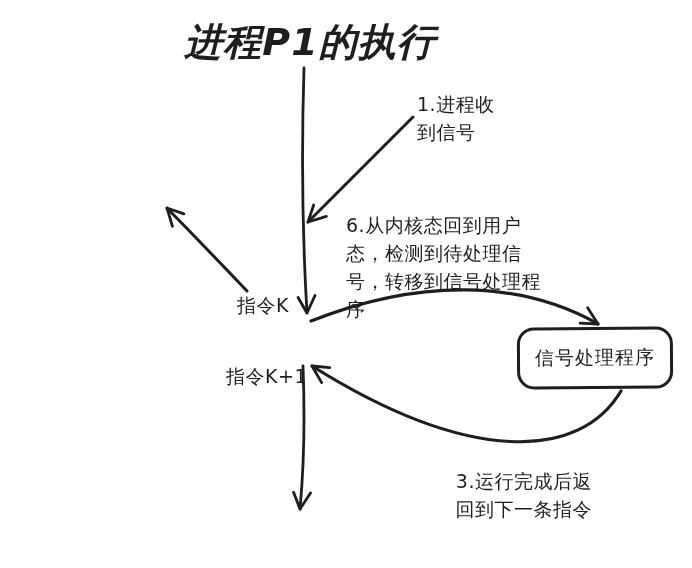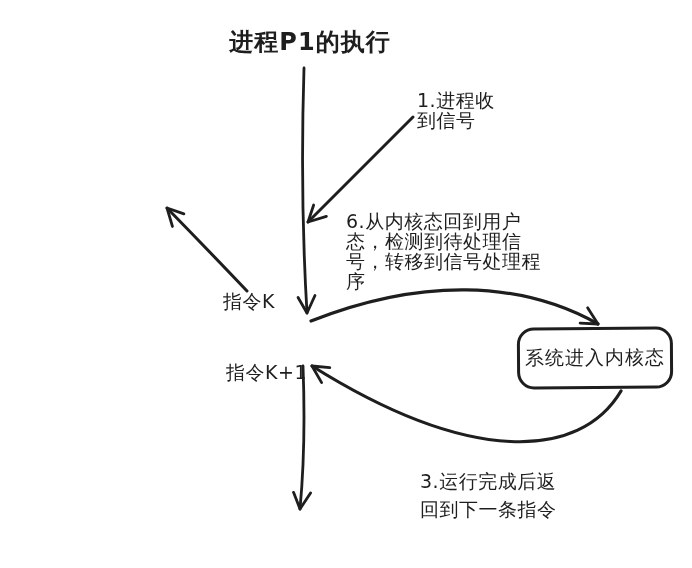--- a/index.html
+++ b/index.html
@@ -9,46 +9,47 @@
     background:#ffffff;
     font-family:"DejaVu Sans", sans-serif;
     color:#1e1e1e;
     overflow:hidden;
   }
   #strokes{position:absolute;left:0;top:0;width:692px;height:568px;}
   .label{
     position:absolute;
     white-space:pre-line;
     font-size:19px;
-    line-height:20px;
+    line-height:28px;
     color:#1e1e1e;
     letter-spacing:0.5px;
   }
   .title{
     position:absolute;
     left:150px;top:24px;width:320px;
     text-align:center;
-    font-size:24px;
+    font-size:38px;
     font-weight:bold;
     letter-spacing:1px;
     line-height:36px;
+    font-style:italic;
   }
   .handler-box{
     position:absolute;
     left:517px;top:327px;
     width:150px;height:56px;
     border:3px solid #1e1e1e;
     border-radius:17px;
     display:flex;align-items:center;justify-content:center;
     background:#ffffff;
     font-size:19px;
     letter-spacing:1px;
     transform:rotate(-0.4deg);
   }
-  .step3{width:172px;text-align:left;}
+  .step3{width:172px;text-align:right;}
 </style>
 </head>
 <body>
 
 <div id="canvas">
 
   <svg id="strokes" viewBox="0 0 692 568" xmlns="http://www.w3.org/2000/svg">
     <defs>
       <marker id="ah" viewBox="-22 -14 26 28" markerWidth="26" markerHeight="28" refX="0" refY="0" orient="auto" markerUnits="userSpaceOnUse">
         <path d="M-17,-9 L0,0 L-16,8" fill="none" stroke="#1e1e1e" stroke-width="2.8" stroke-linecap="round" stroke-linejoin="round"></path>
@@ -67,29 +68,29 @@
 
     <path d="M303,366 Q306,445 300,509" fill="none" stroke="#1e1e1e" stroke-width="2.8" stroke-linecap="round" marker-end="url(#ah)"></path>
   </svg>
 
   <div class="title">进程P1的执行</div>
 
   <div class="label" style="left:417px;top:90px;">1.进程收
 到信号</div>
 
 
-  <div class="label" style="left:223px;top:291px;">指令K</div>
+  <div class="label" style="left:237px;top:291px;">指令K</div>
 
   <div class="label" style="left:346px;top:211px;">6.从内核态回到用户
 态，检测到待处理信
 号，转移到信号处理程
 序</div>
 
   <div class="handler-box">
-    <span>系统进入内核态</span>
+    <span>信号处理程序</span>
   </div>
 
   <div class="label" style="left:226px;top:362px;">指令K+1</div>
 
   <div class="label step3" style="left:420px;top:467px;line-height:28px;">3.运行完成后返
 回到下一条指令</div>
 
 </div>
 
 </body></html>

